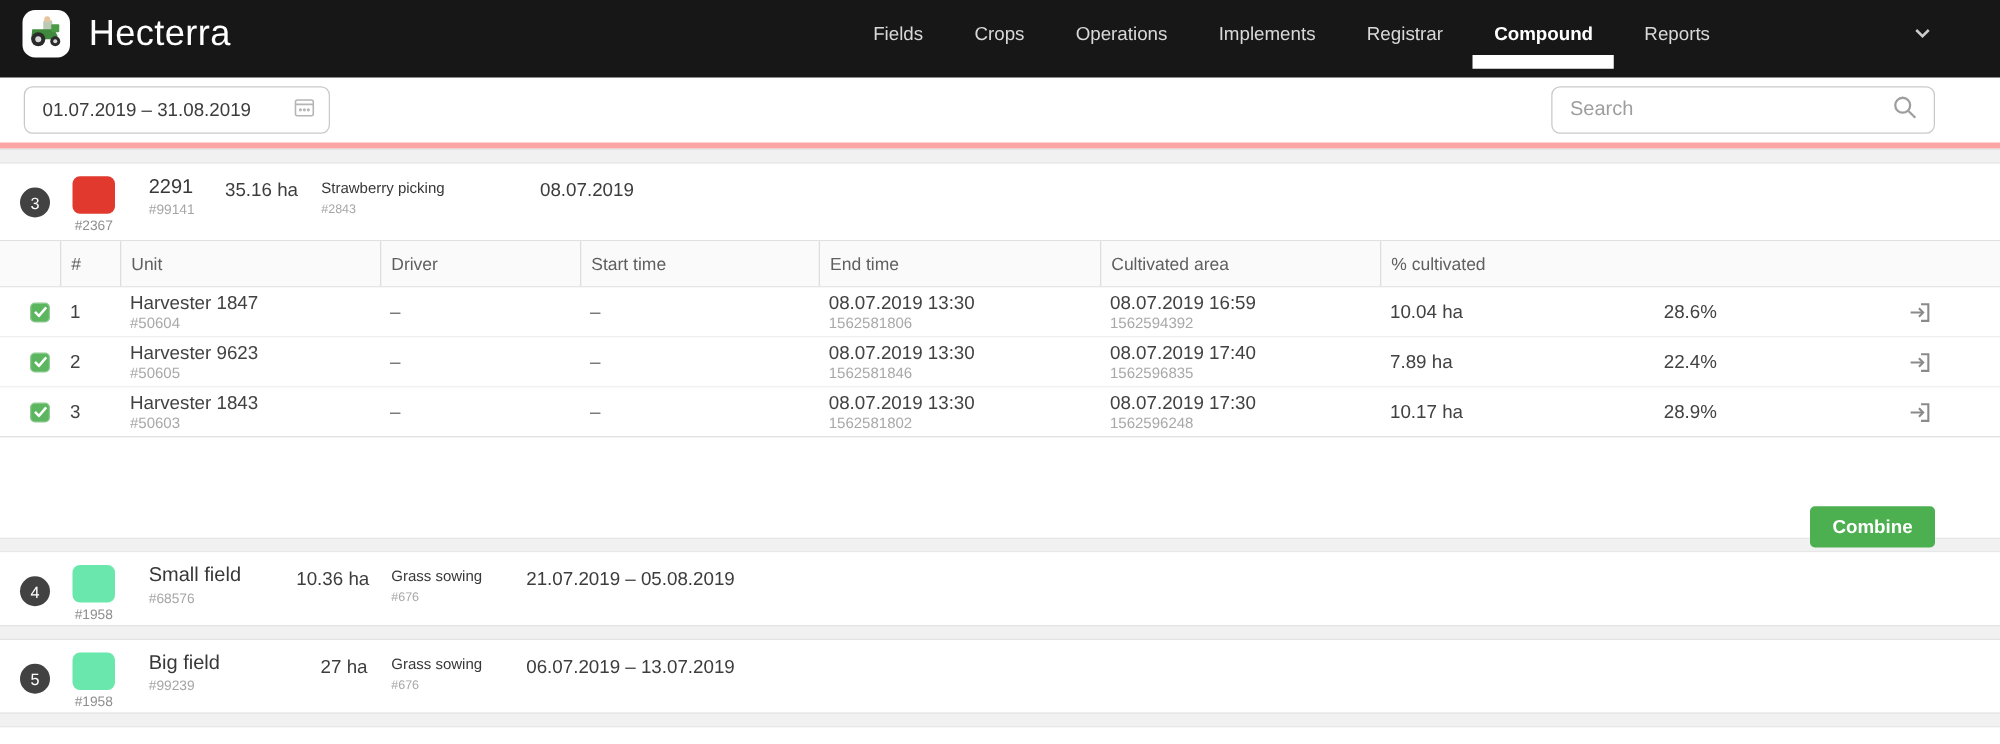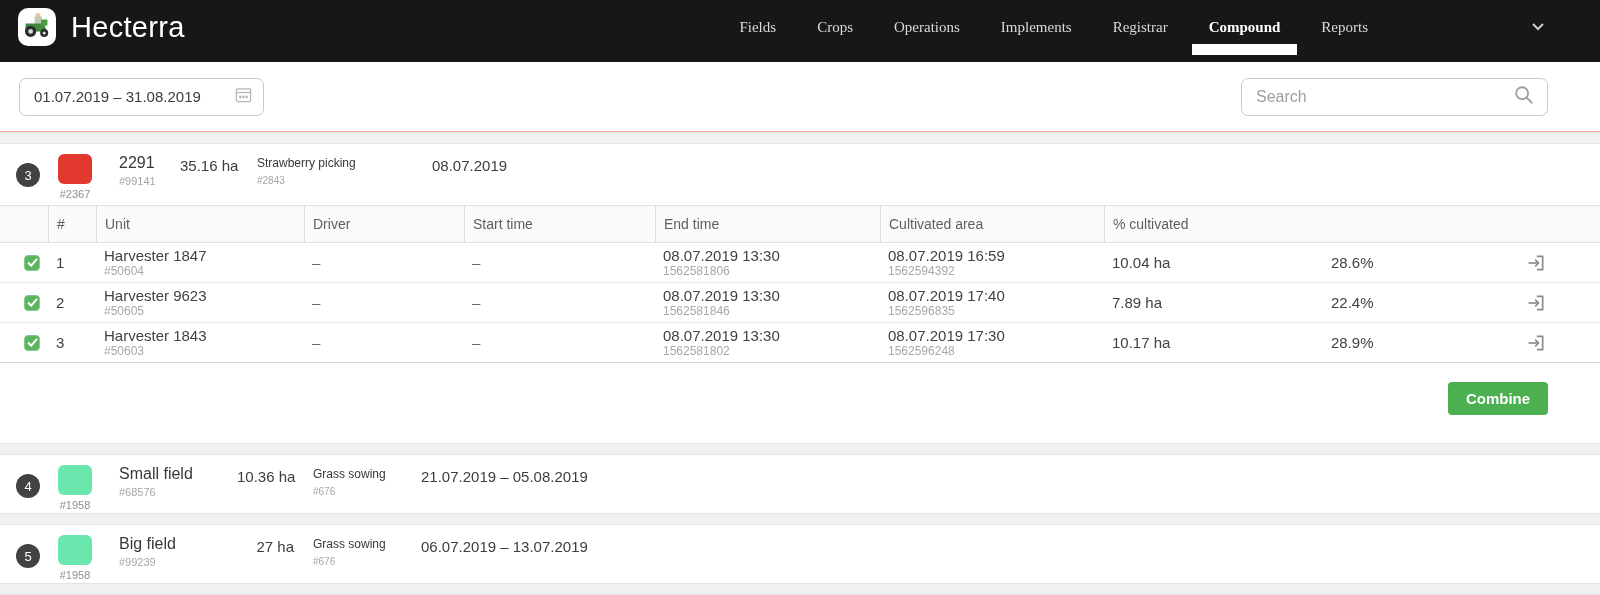--- a/index.html
+++ b/index.html
@@ -14,31 +14,31 @@
   .app-header {
     height:62px; background:#171717; display:flex; align-items:center;
     padding-bottom:8px; position:relative;
   }
   .logo {
     width:38px; height:38px; background:#fff; border-radius:10px;
     margin-left:18px; display:flex; align-items:center; justify-content:center;
     flex:0 0 auto;
   }
   .app-title { color:#fff; font-size:29px; font-weight:500; margin-left:15px; letter-spacing:.3px;text-align:right; }
-  .nav { margin-left:auto; display:flex; align-items:center; gap:41px; padding-right:55px;font-family:Liberation Serif, serif; }
+  .nav { margin-left:auto; display:flex; align-items:center; gap:41px; padding-right:55px; }
   .nav-item { color:#d9d9d9; font-size:15px; cursor:pointer; white-space:nowrap; }
   .nav-item.active { color:#fff; font-weight:700; position:relative; }
   .nav-item.active::after {
     content:""; position:absolute; left:-17px; right:-17px; bottom:-19px;
     height:11px; background:#ffffff;
   }
   .chevron { margin-left:122px; display:flex; align-items:center; cursor:pointer; }
 
   
-  .filter-bar { height:70px; display:flex; align-items:center; background:#fff; border-bottom:1px solid #fca5a5; }
+  .filter-bar { height:57px; display:flex; align-items:center; background:#fff; border-bottom:5px solid #fca5a5; }
   .input-box {
     height:38px; border:1px solid #c9c9c9; border-radius:7px;
     display:flex; align-items:center; background:#fff;
   }
   .date-box { margin-left:19px; width:245px; padding:0 10px 0 12px; }
   .search-box { margin-left:auto; margin-right:52px; width:307px; padding:12px 12px; }
   .input-box input {
     border:none; outline:none; flex:1; min-width:0;
     font-family:inherit; font-size:15px; color:#3d3d3d; background:transparent;
   }
@@ -294,21 +294,21 @@
         <svg width="20" height="20" viewBox="0 0 24 24" fill="none" stroke="#8a8a8a" stroke-width="2">
           <polyline points="13,4 20,4 20,20 13,20"></polyline>
             <line x1="3" y1="12" x2="15" y2="12"></line>
             <polyline points="11,8 15,12 11,16"></polyline>
         </svg>
       </button>
     </div>
   </div>
 
   <div class="btn-area">
-    <button class="combine-btn" style="background: rgb(76, 175, 80);">Combine</button>
+    <button class="combine-btn" style="background: rgb(76, 175, 80); margin-top: 36px;">Combine</button>
   </div>
 </div>
 
 <div class="gap-band"></div>
 
 <div class="record-card">
   <div class="record rec-other">
     <div class="badge" style="background: rgb(66, 66, 66);">4</div>
     <div class="sq-block">
       <div class="sq" style="background: rgb(105, 231, 172);"></div>

